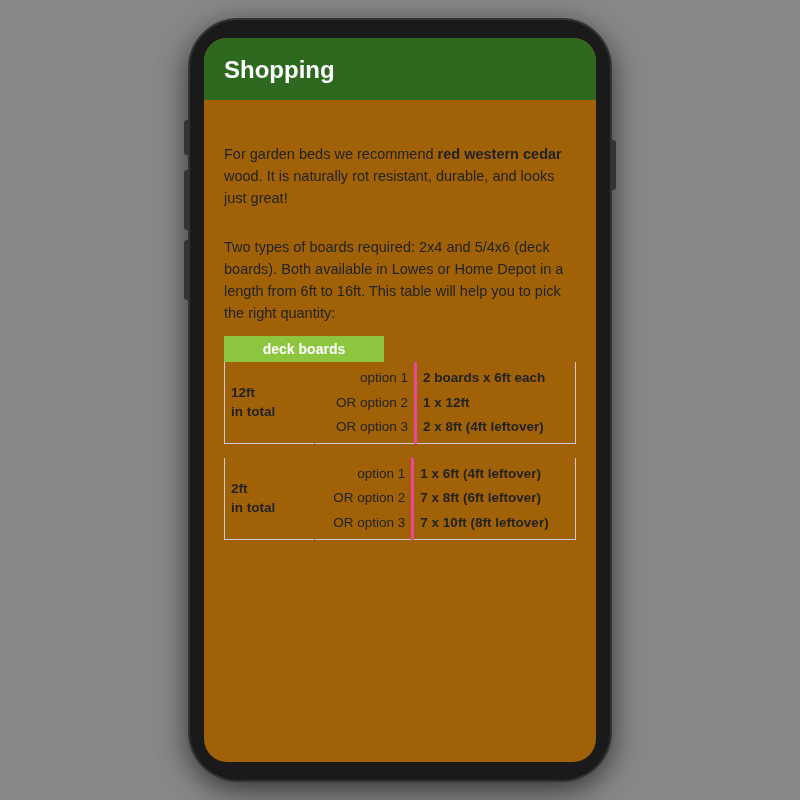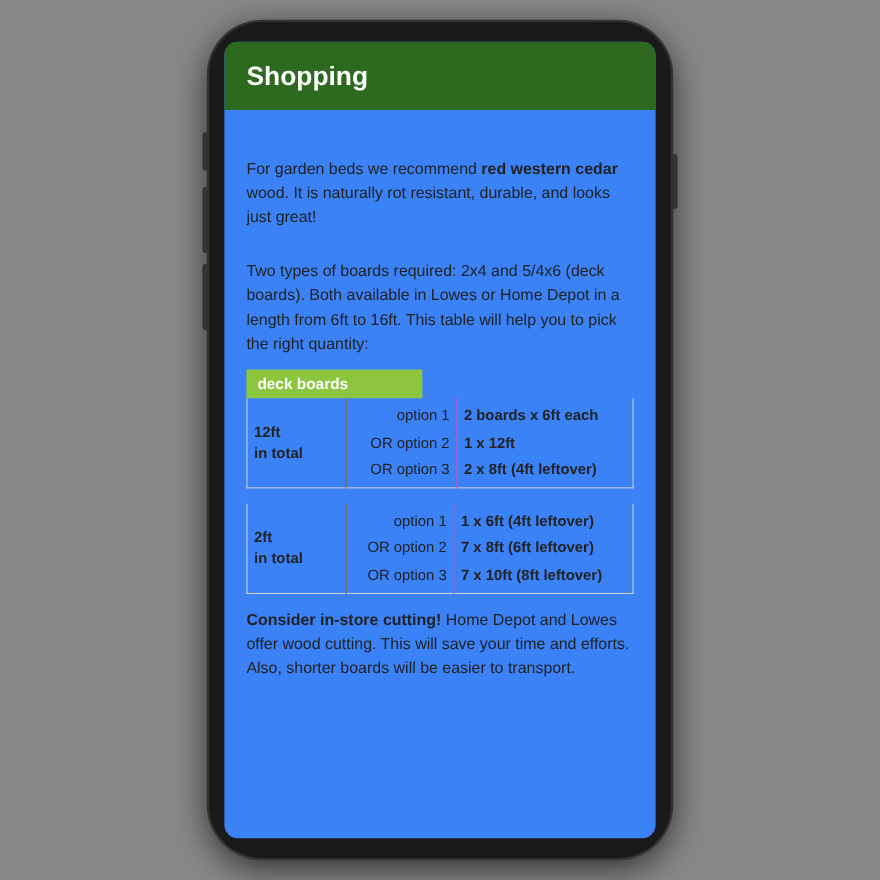--- a/index.html
+++ b/index.html
@@ -21,22 +21,22 @@
       border-radius: 48px;
       padding: 18px 14px;
       box-shadow: 0 0 0 2px #333, 0 8px 32px rgba(0,0,0,0.7);
       position: relative;
       display: flex;
       flex-direction: column;
     }
 
     .phone-inner {
       flex: 1;
-      background: #3b82f6;
-      border-radius: 12px;
+      background: #a16207;
+      border-radius: 23px;
       overflow: hidden;
       display: flex;
       flex-direction: column;
     }
 
     .content-scroll {
       flex: 1;
       overflow-y: auto;
       display: flex;
       flex-direction: column;
@@ -75,20 +75,21 @@
     }
 
     .section-header {
       background: #8cc63f;
       color: #fff;
       font-size: 14px;
       font-weight: bold;
       padding: 5px 10px;
       display: inline-block;
       width: 160px;
+      text-align: center;
     }
 
     .board-table {
       width: 100%;
       border-collapse: collapse;
       border: 1px solid #ccc;
       border-top: none;
       margin-bottom: 14px;
     }
 
@@ -107,21 +108,21 @@
       border-right: 1px solid #a16207;
       padding: 6px 10px;
       vertical-align: middle;
       line-height: 1.4;
     }
 
     .options-cell {
       text-align: right;
       color: #555;
       font-size: 13px;
-      border-right: 1px solid #ec4899;
+      border-right: 3px solid #ec4899;
       padding: 4px 8px;
       vertical-align: middle;
       line-height: 1.8;
     }
 
     .values-cell {
       font-weight: bold;
       font-size: 13px;
       color: #1a1a1a;
       padding: 4px 8px;
@@ -247,20 +248,17 @@
               <td class="values-cell">
                 <span>1 x 6ft (4ft leftover)</span><br>
                 <span>7 x 8ft (6ft leftover)</span><br>
                 <span>7 x 10ft (8ft leftover)</span>
               </td>
             </tr>
           </tbody>
             </table>
         </div>
 
-        <p class="conclude-text">
-          <strong>Consider in-store cutting!</strong><span> Home Depot and Lowes offer wood cutting. This will save your time and efforts. Also, shorter boards will be easier to transport.</span>
-        </p>
 
       </div>
     </div>
   </div>
 </div>
 
 </body></html>

